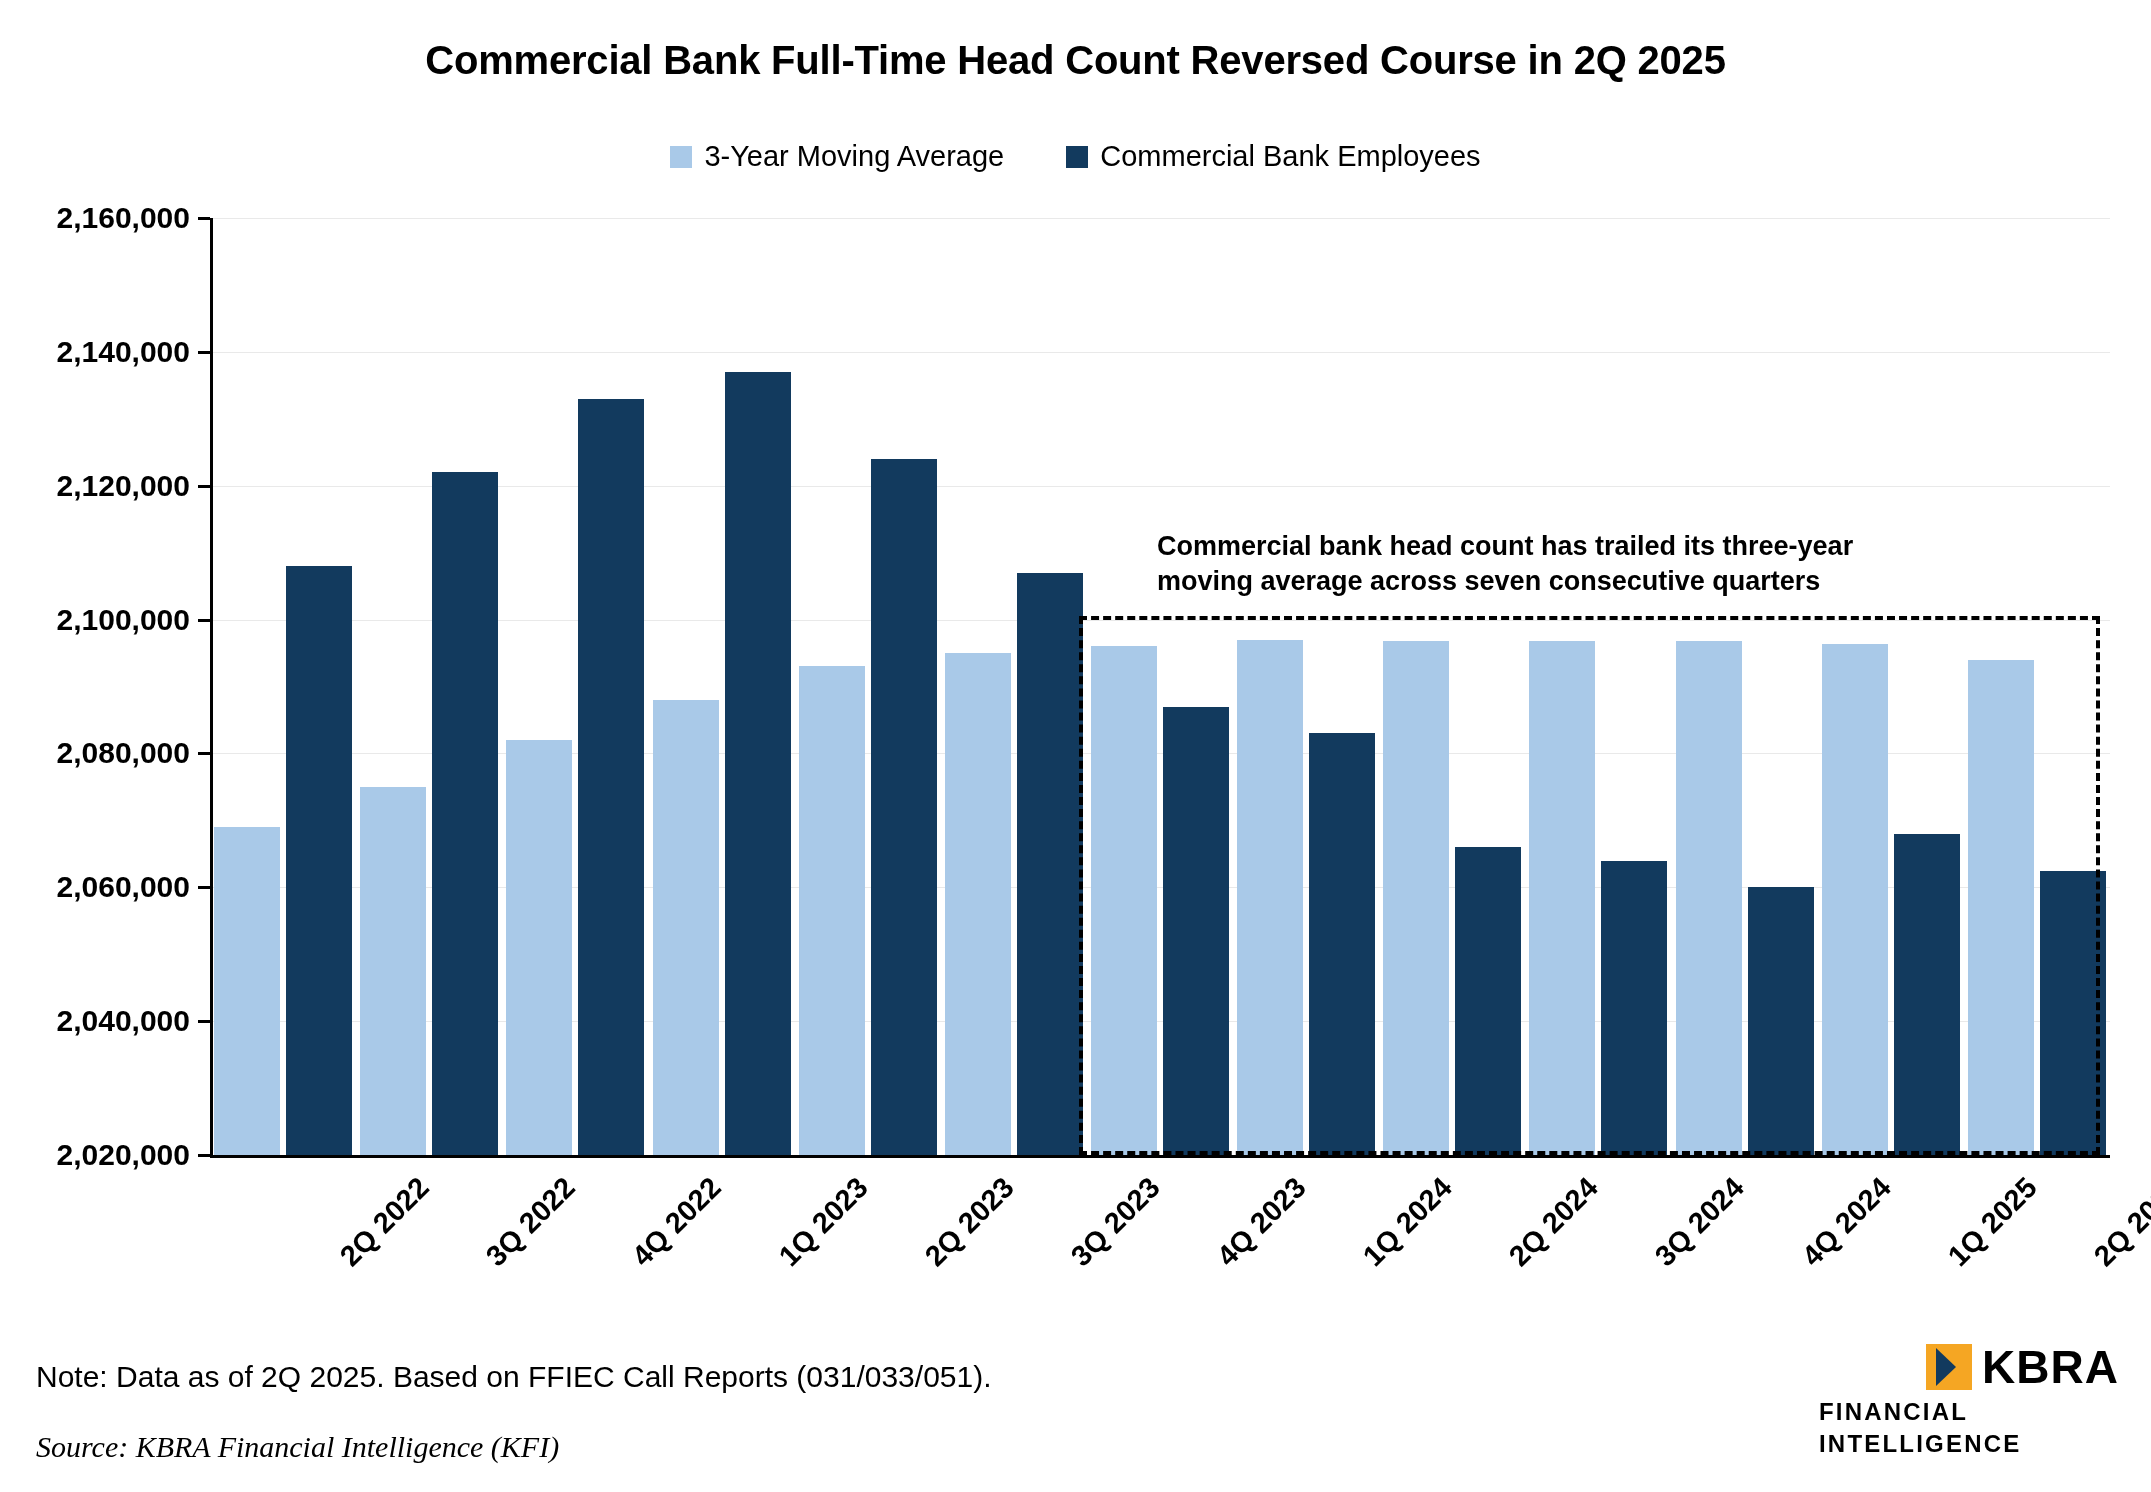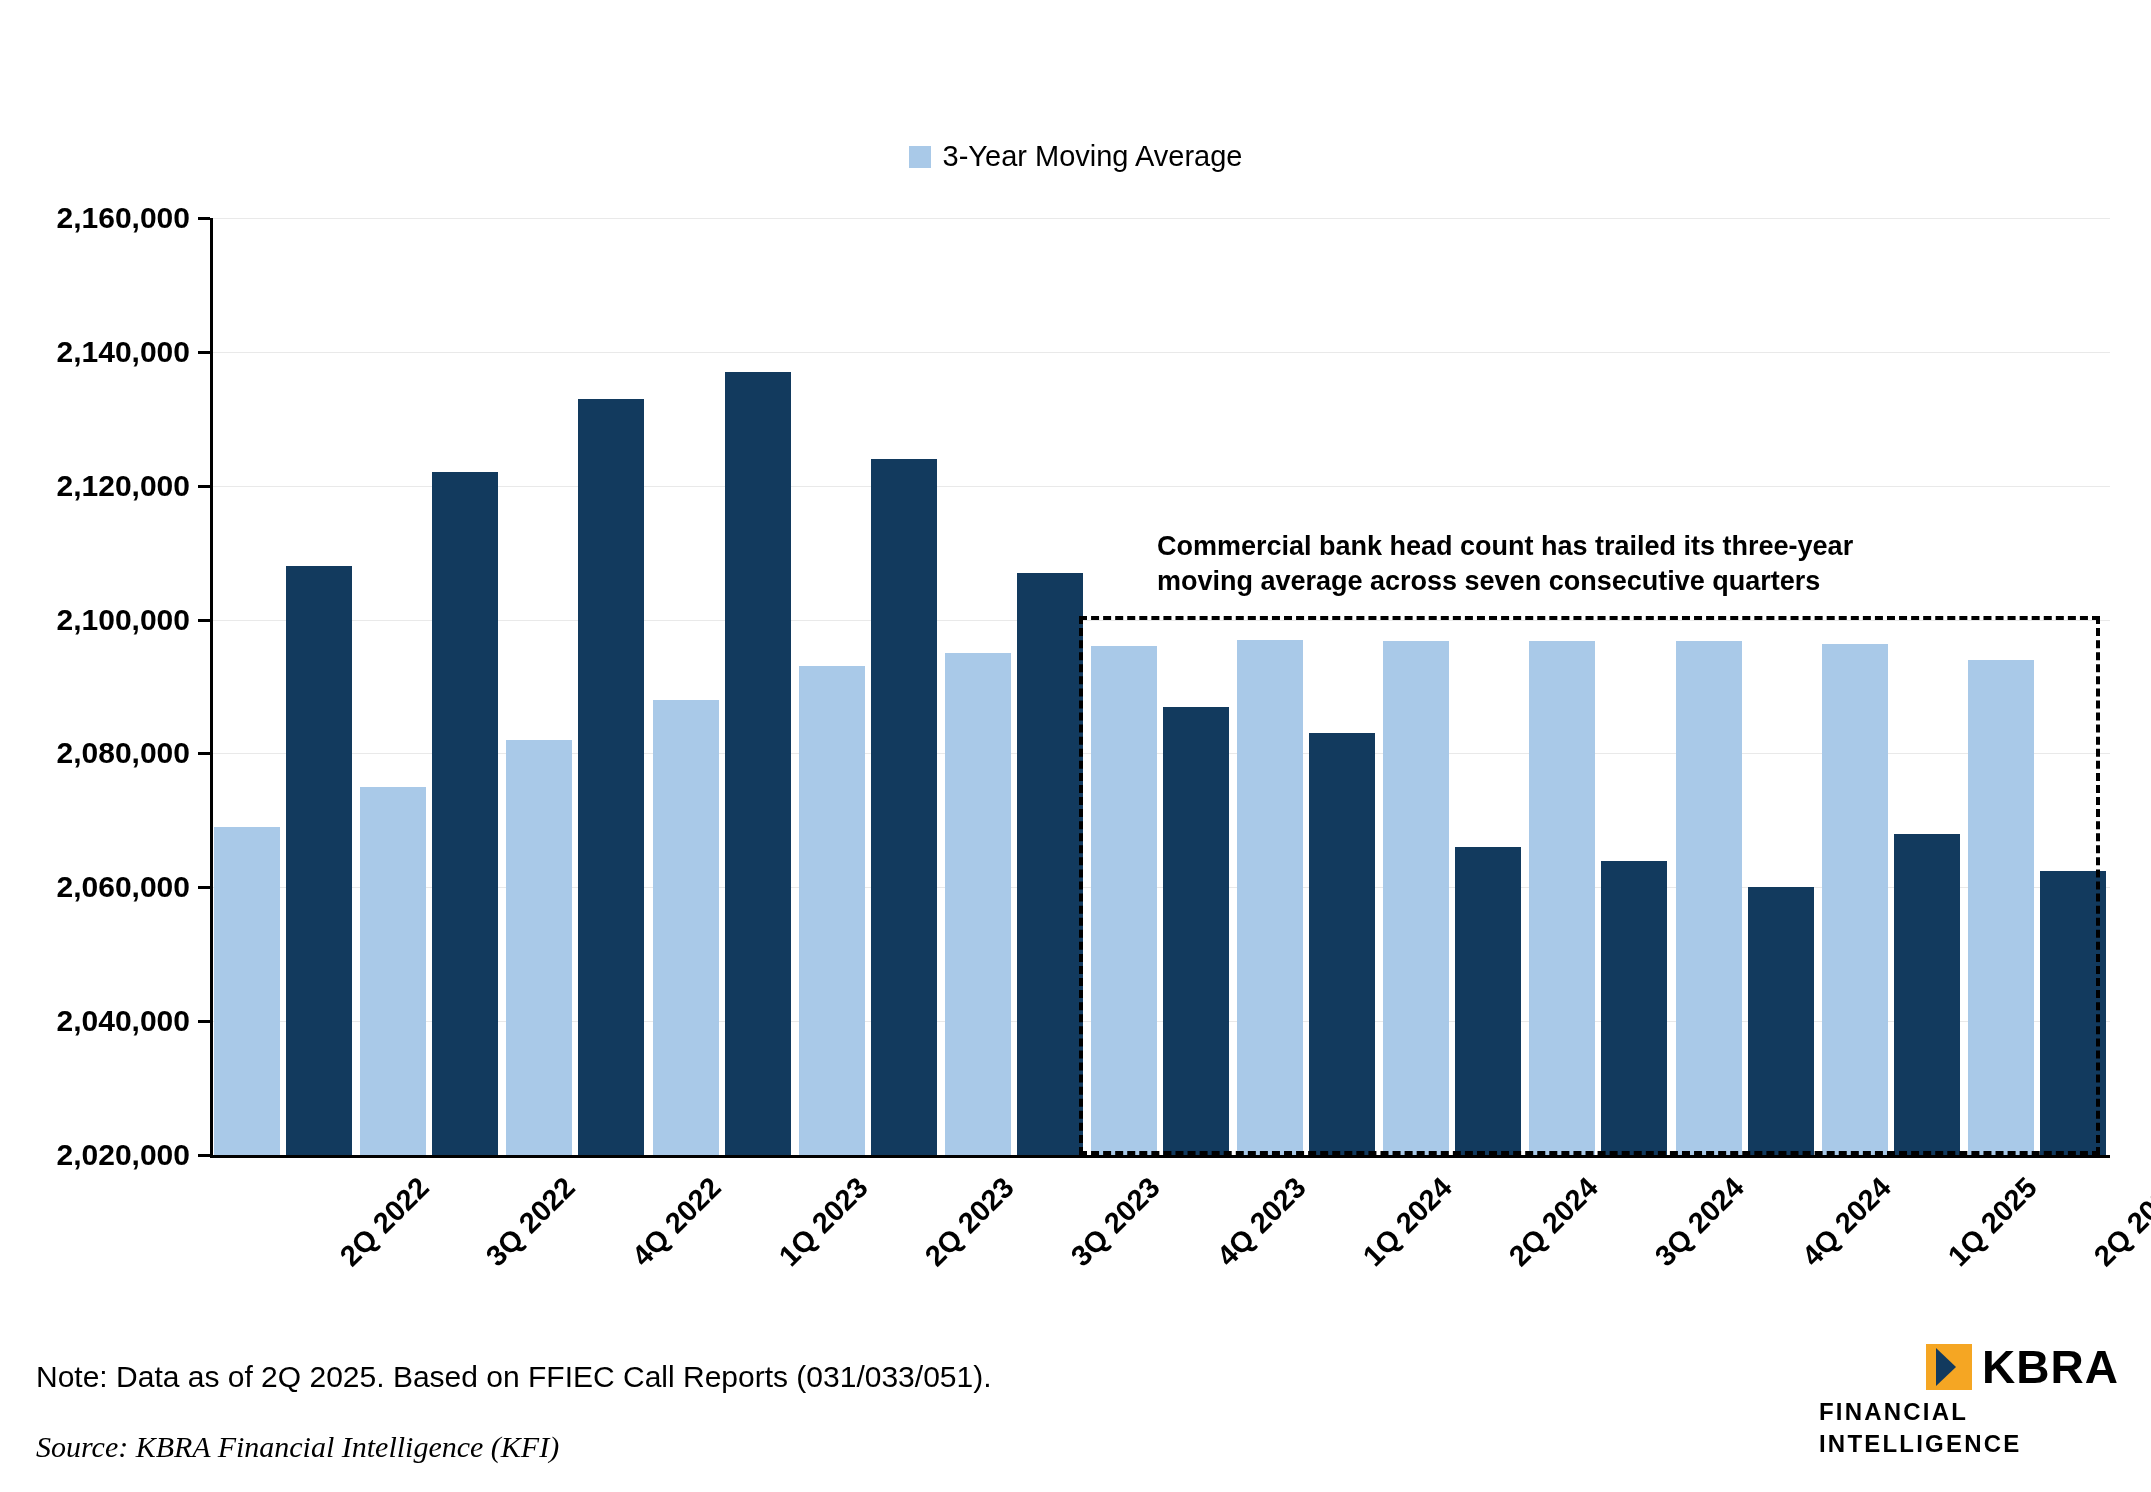--- a/index.html
+++ b/index.html
@@ -202,25 +202,30 @@
     font-weight: bold;
     letter-spacing: 2.2px;
     margin-top: 4px;
   }
 </style>
 </head>
 <body>
 
 <div class="chart-root">
 
+  <div class="chart-title">Commercial Bank Full-Time Head Count Reversed Course in 2Q 2025</div>
 
   <div class="legend">
     <div class="legend-item">
       <span class="legend-swatch" style="background: rgb(169, 201, 232);"></span>
       <span>3-Year Moving Average</span>
+    </div>
+    <div class="legend-item">
+      <span class="legend-swatch" style="background: rgb(18, 58, 94);"></span>
+      <span>Commercial Bank Employees</span>
     </div>
   </div>
 
   <div class="plot" id="plot">
     <div class="axis-line-y"></div>
     <div class="axis-line-x"></div>
   <div class="ytick-mark" style="top: 936px;"></div>
       <div class="ytick-label" style="top: 937px; left: -250px; right: auto;">2,020,000</div>
       <div class="gridline" style="top: 803.143px;"></div>
       <div class="ytick-mark" style="top: 802.143px;"></div>

